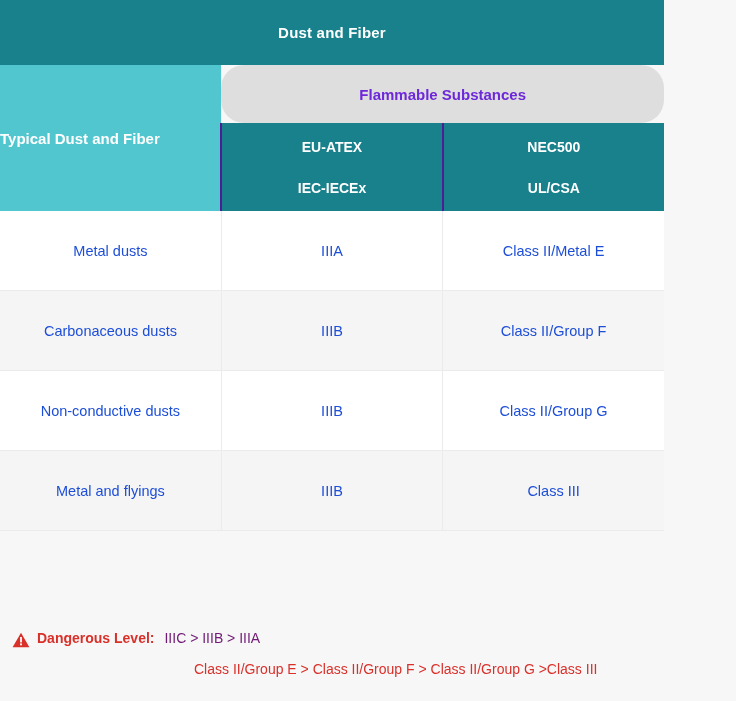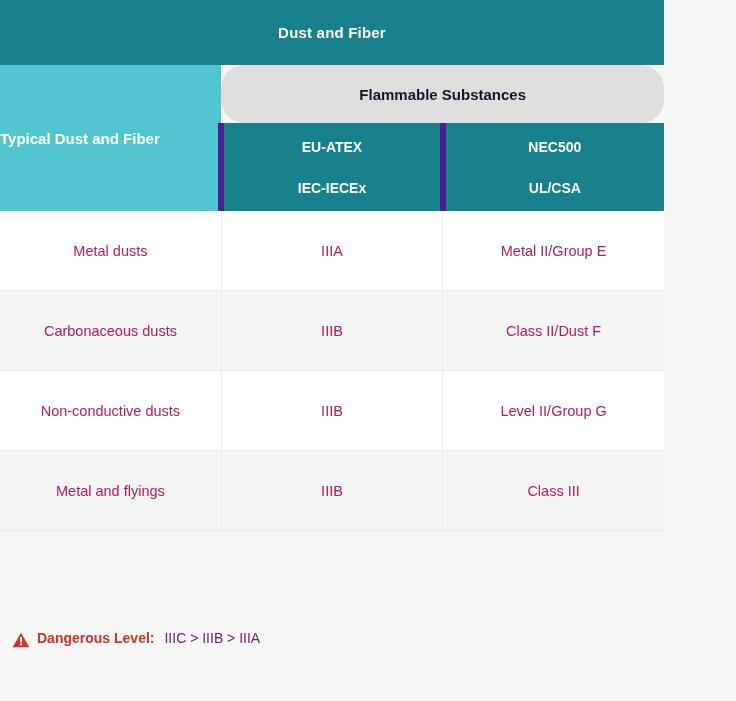--- a/index.html
+++ b/index.html
@@ -46,48 +46,48 @@
     color: #ffffff;
     font-size: 15px;
     font-weight: bold;
     text-align: left;
     vertical-align: middle;
     width: 285px;
   }
   
   .grouphead {
     background: #dedede;
-    color: #0f172a;
+    color: #6d28d9;
     font-size: 15px;
     font-weight: bold;
     text-align: center;
     vertical-align: middle;
     height: 58px;
     border-radius: 23px;
   }
   
   .subhead {
     background: #18818c;
     color: #ffffff;
     font-size: 14px;
     font-weight: bold;
     text-align: center;
     vertical-align: middle;
     height: 88px;
     line-height: 22px;
-    border-left: 6px solid #4c1d95;
+    border-left: 2px solid #4c1d95;
   }
   .subhead .l2 { display: block; margin-top: 19px; }
   
   .cell {
     height: 79px;
     text-align: center;
     vertical-align: middle;
     font-size: 14.5px;
-    color: #be185d;
+    color: #1d4ed8;
     border-bottom: 1px solid #ebebeb;
     border-left: 1px solid #ebebeb;
   }
   .cell.first { border-left: none; }
   tr.rowA .cell { background: #ffffff; }
   tr.rowB .cell { background: #f5f5f5; }
   
   .note {
     position: absolute;
     left: 0;
@@ -148,31 +148,31 @@
       </td>
       <td class="subhead">
         <span class="l1">NEC500</span>
         <span class="l2">UL/CSA</span>
       </td>
     </tr>
 
     <tr class="rowA">
       <td class="cell first">Metal dusts</td>
       <td class="cell">IIIA</td>
-      <td class="cell">Metal II/Group E</td>
+      <td class="cell">Class II/Metal E</td>
     </tr>
     <tr class="rowB">
       <td class="cell first">Carbonaceous dusts</td>
       <td class="cell">IIIB</td>
-      <td class="cell">Class II/Dust F</td>
+      <td class="cell">Class II/Group F</td>
     </tr>
     <tr class="rowA">
       <td class="cell first">Non-conductive dusts</td>
       <td class="cell">IIIB</td>
-      <td class="cell">Level II/Group G</td>
+      <td class="cell">Class II/Group G</td>
     </tr>
     <tr class="rowB">
       <td class="cell first">Metal and flyings</td>
       <td class="cell">IIIB</td>
       <td class="cell">Class III</td>
     </tr>
   </tbody>
     </table>
 
   <div class="note">
@@ -180,15 +180,16 @@
       <span class="warn-icon">
         <svg width="18" height="16" viewBox="0 0 18 16" xmlns="http://www.w3.org/2000/svg">
           <path d="M9 0.8 L17.4 15.2 L0.6 15.2 Z" fill="#d9302a"></path>
           <rect x="8.1" y="5" width="1.8" height="5.4" fill="#ffffff"></rect>
           <rect x="8.1" y="11.4" width="1.8" height="1.9" fill="#ffffff"></rect>
         </svg>
       </span>
       <span class="note-label">Dangerous Level:</span>
       <span class="note-val">IIIC &gt; IIIB &gt; IIIA</span>
     </div>
+    <div class="note-line2">Class II/Group E &gt; Class II/Group F &gt; Class II/Group G &gt;Class III</div>
   </div>
 
 </div>
 
 </body></html>

